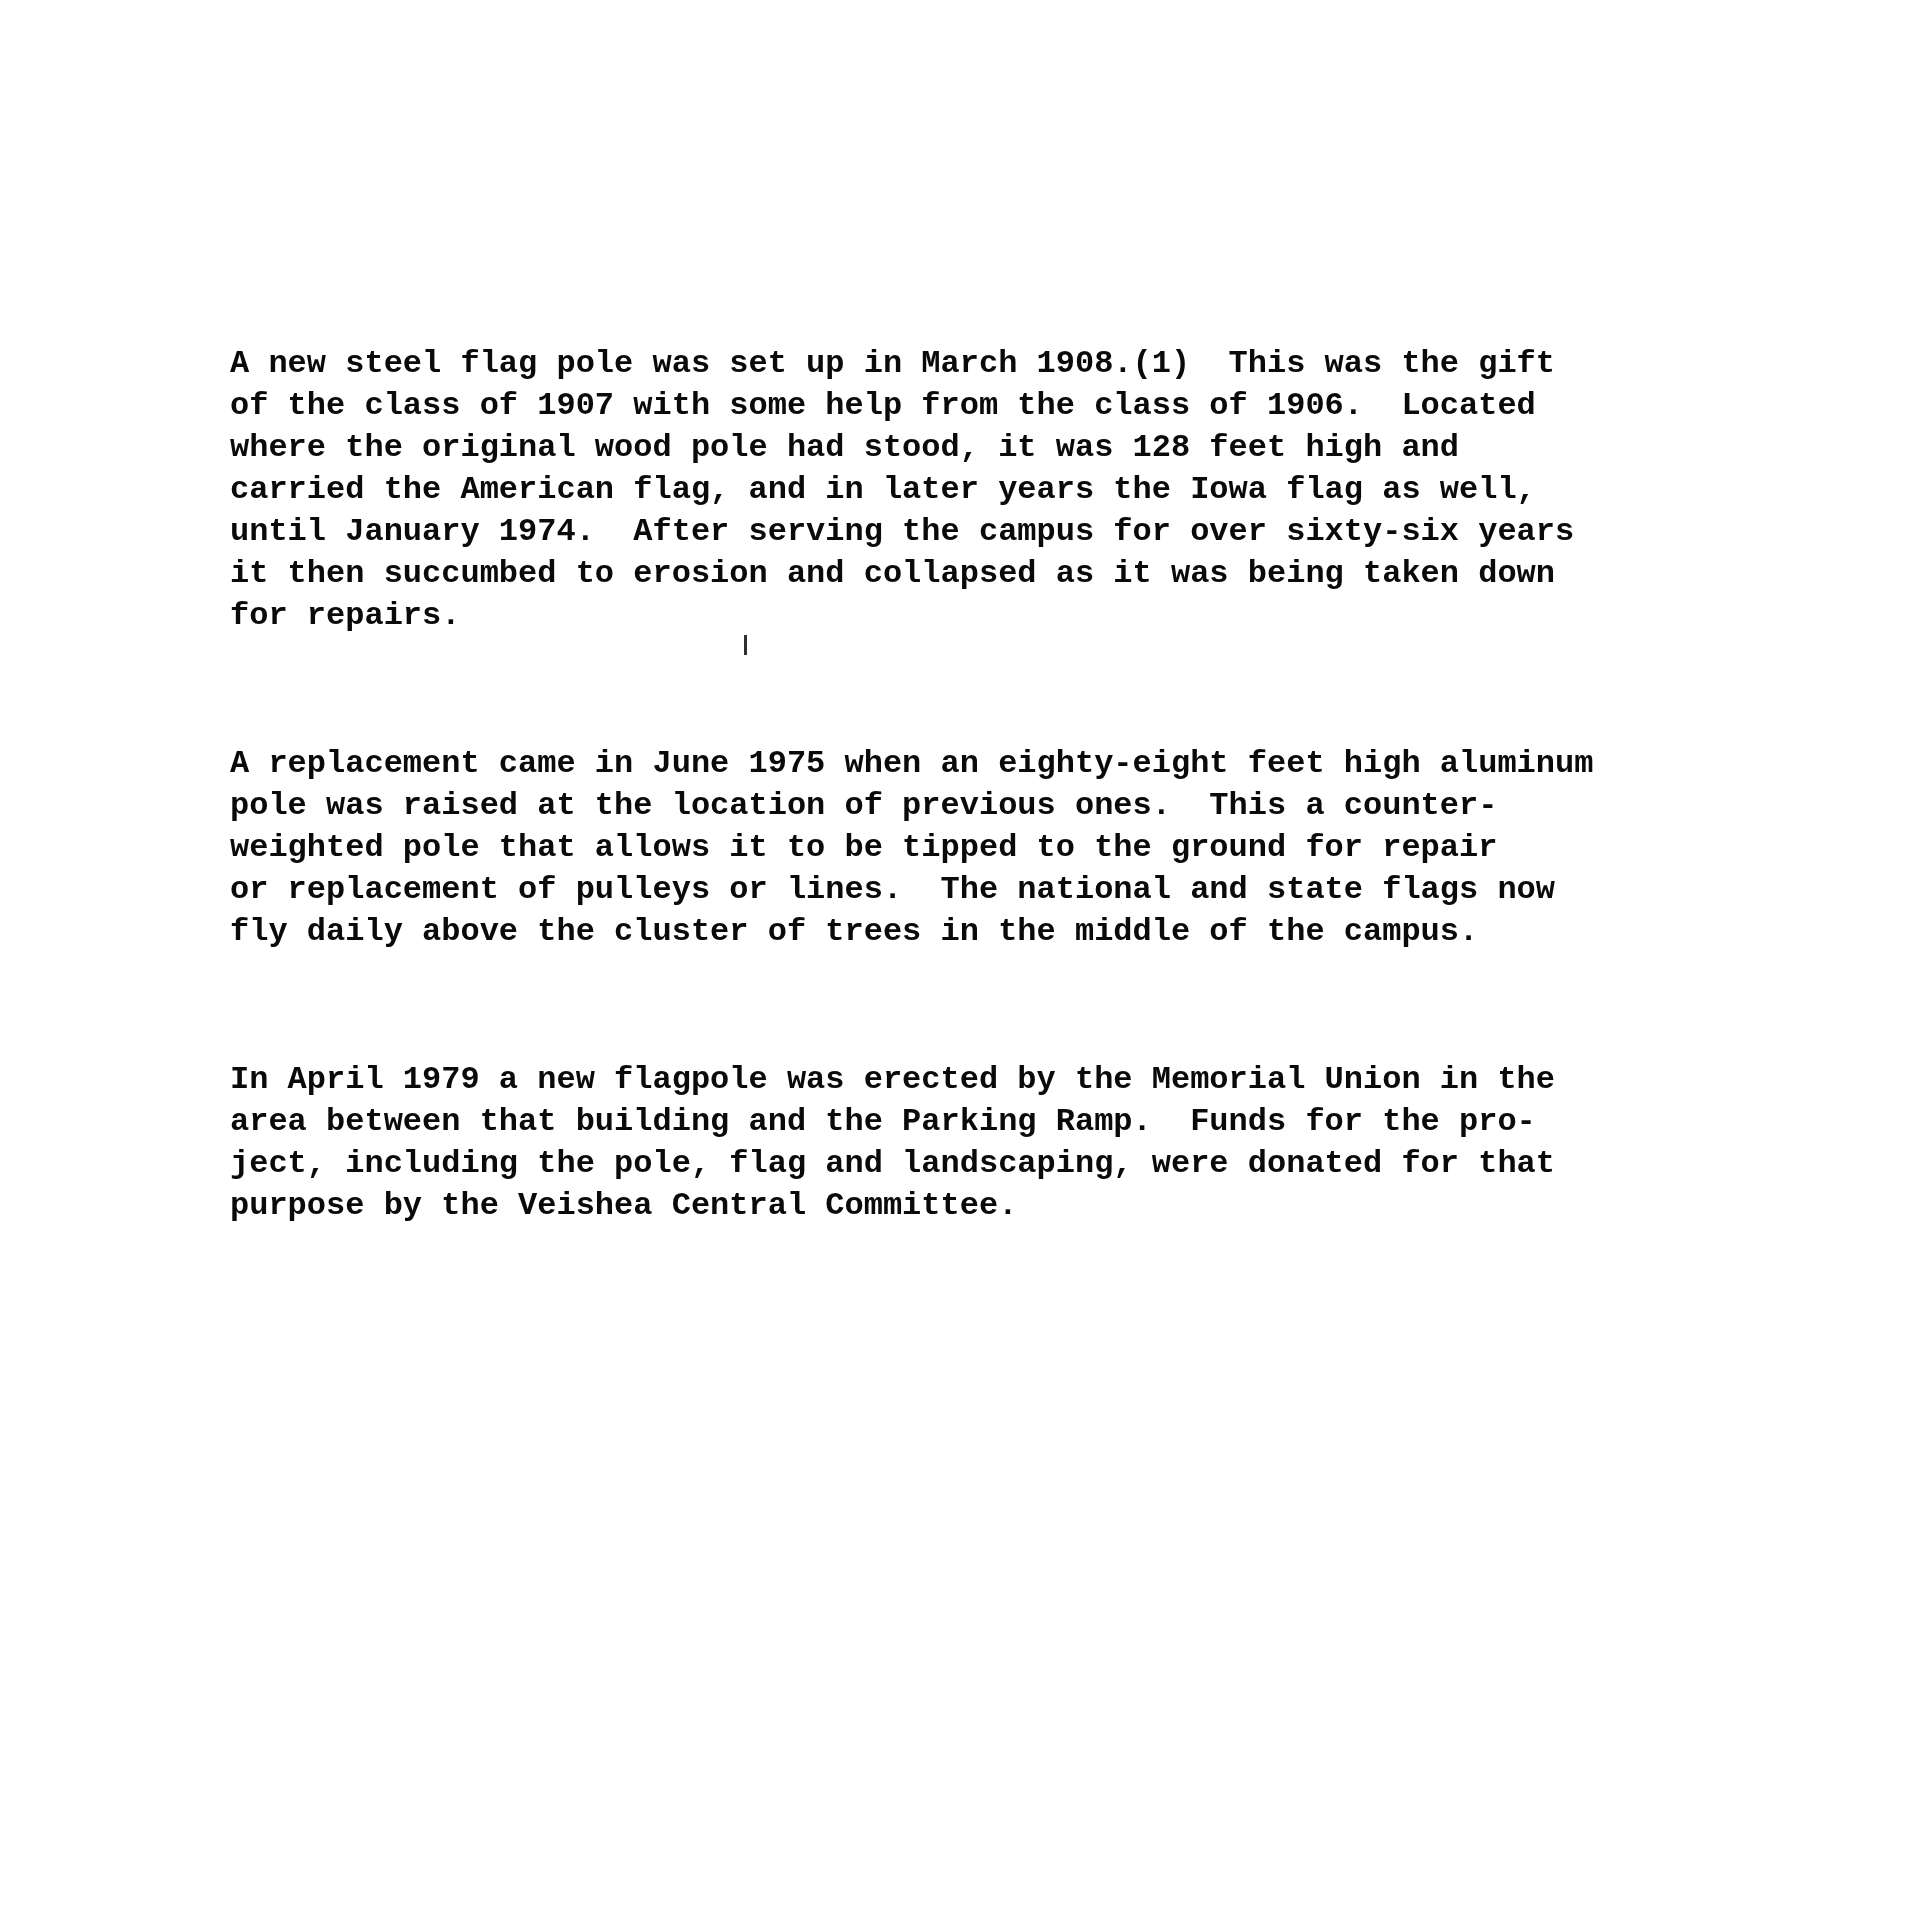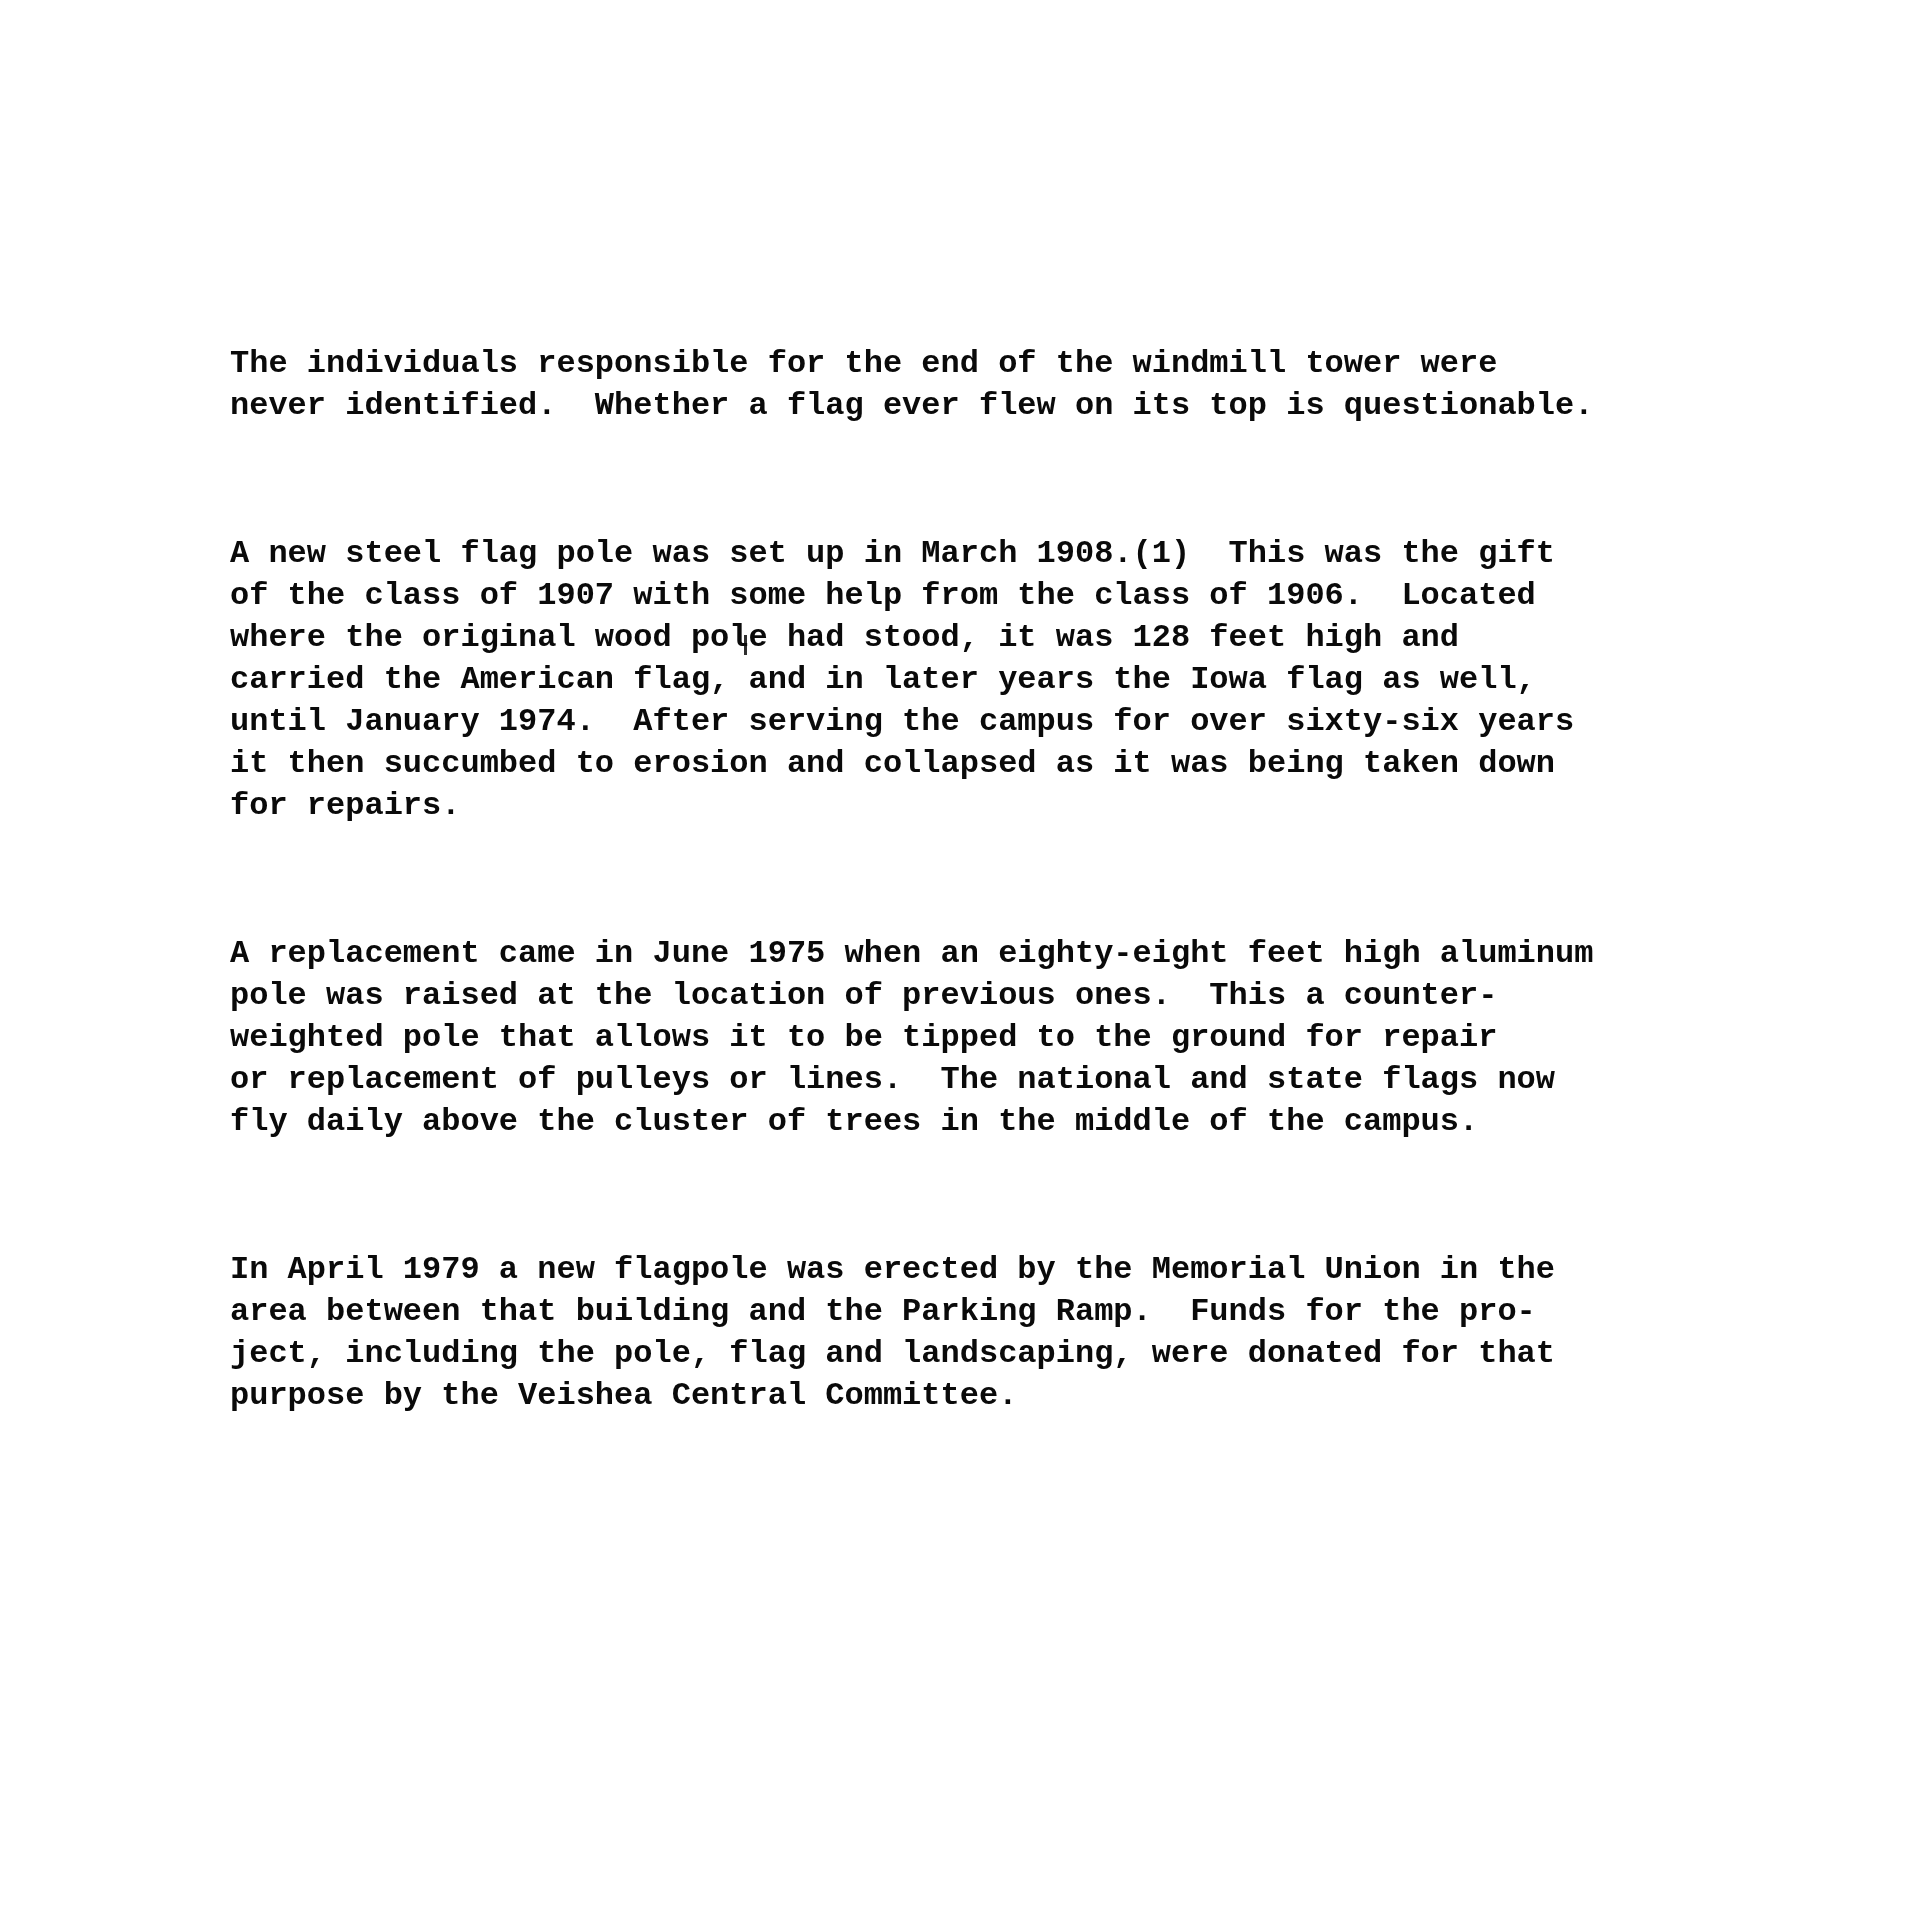--- a/index.html
+++ b/index.html
@@ -47,22 +47,20 @@
     background: #0a0a0a;
     opacity: 0.85;
   }
 </style>
 </head>
 <body>
 
 <div class="page">
 
   <div class="body-text">
-    <p class="para">The individuals responsible for the end of the windmill tower were
-never identified.  Whether a flag ever flew on its top is questionable.</p>
     <p class="para">A new steel flag pole was set up in March 1908.(1)  This was the gift
 of the class of 1907 with some help from the class of 1906.  Located
 where the original wood pole had stood, it was 128 feet high and
 carried the American flag, and in later years the Iowa flag as well,
 until January 1974.  After serving the campus for over sixty-six years
 it then succumbed to erosion and collapsed as it was being taken down
 for repairs.</p>
     <p class="para">A replacement came in June 1975 when an eighty-eight feet high aluminum
 pole was raised at the location of previous ones.  This a counter-
 weighted pole that allows it to be tipped to the ground for repair

